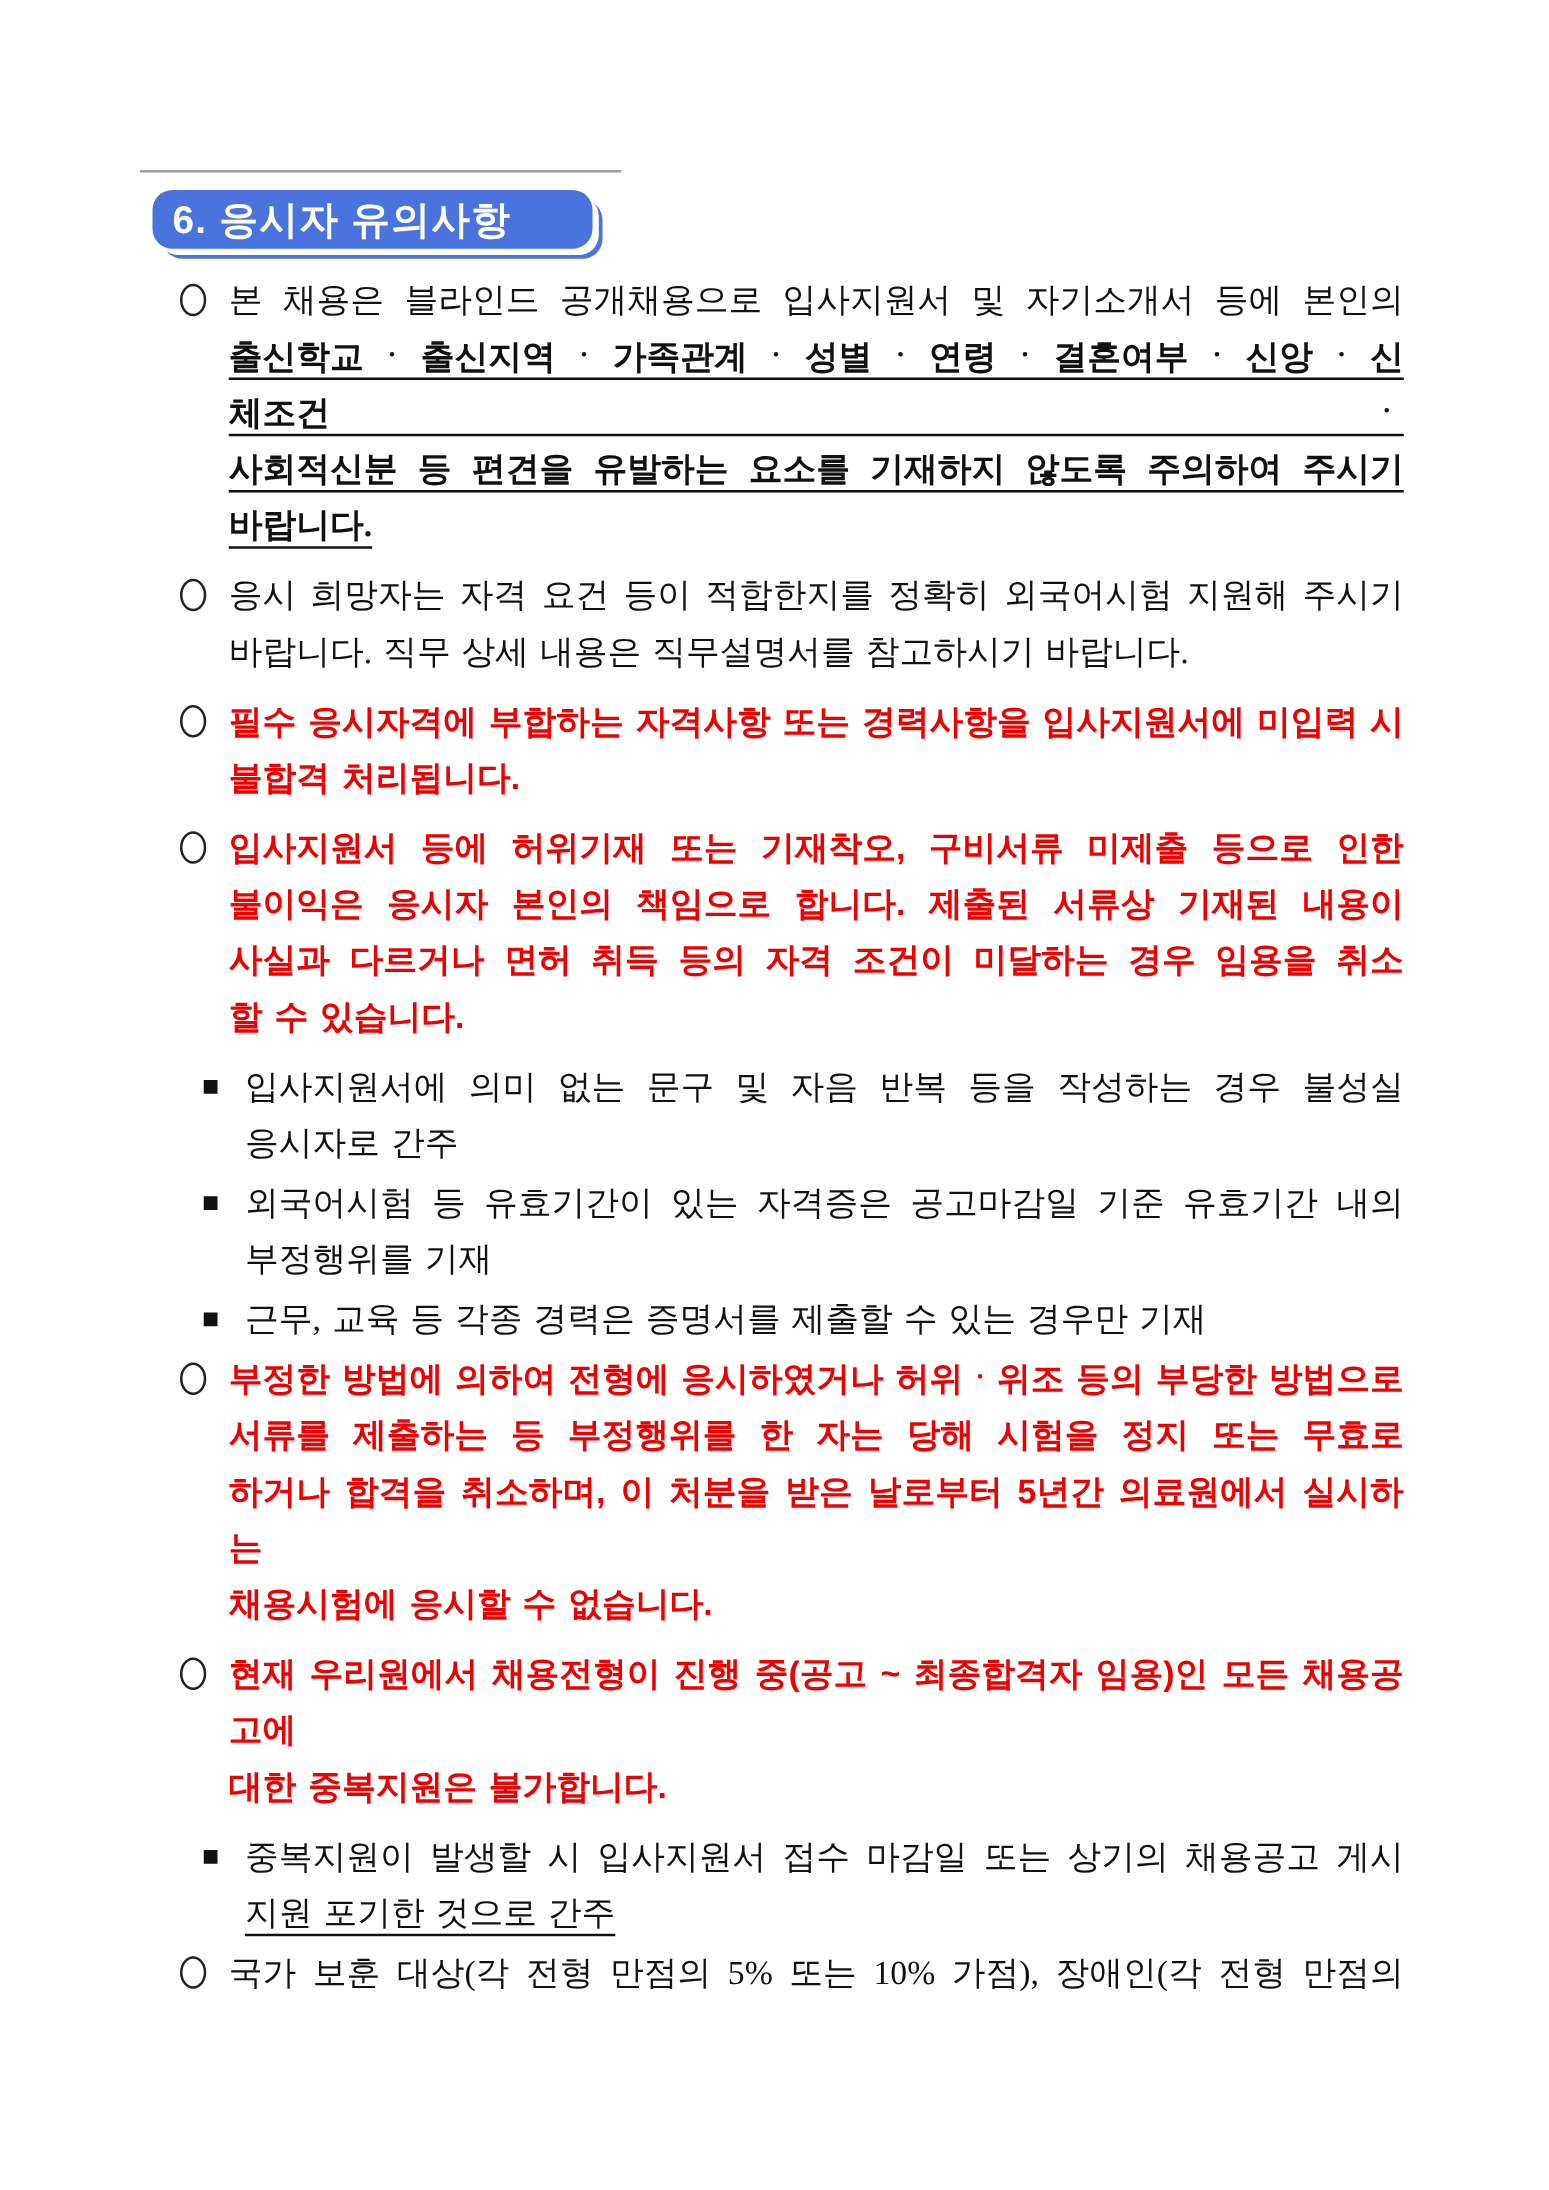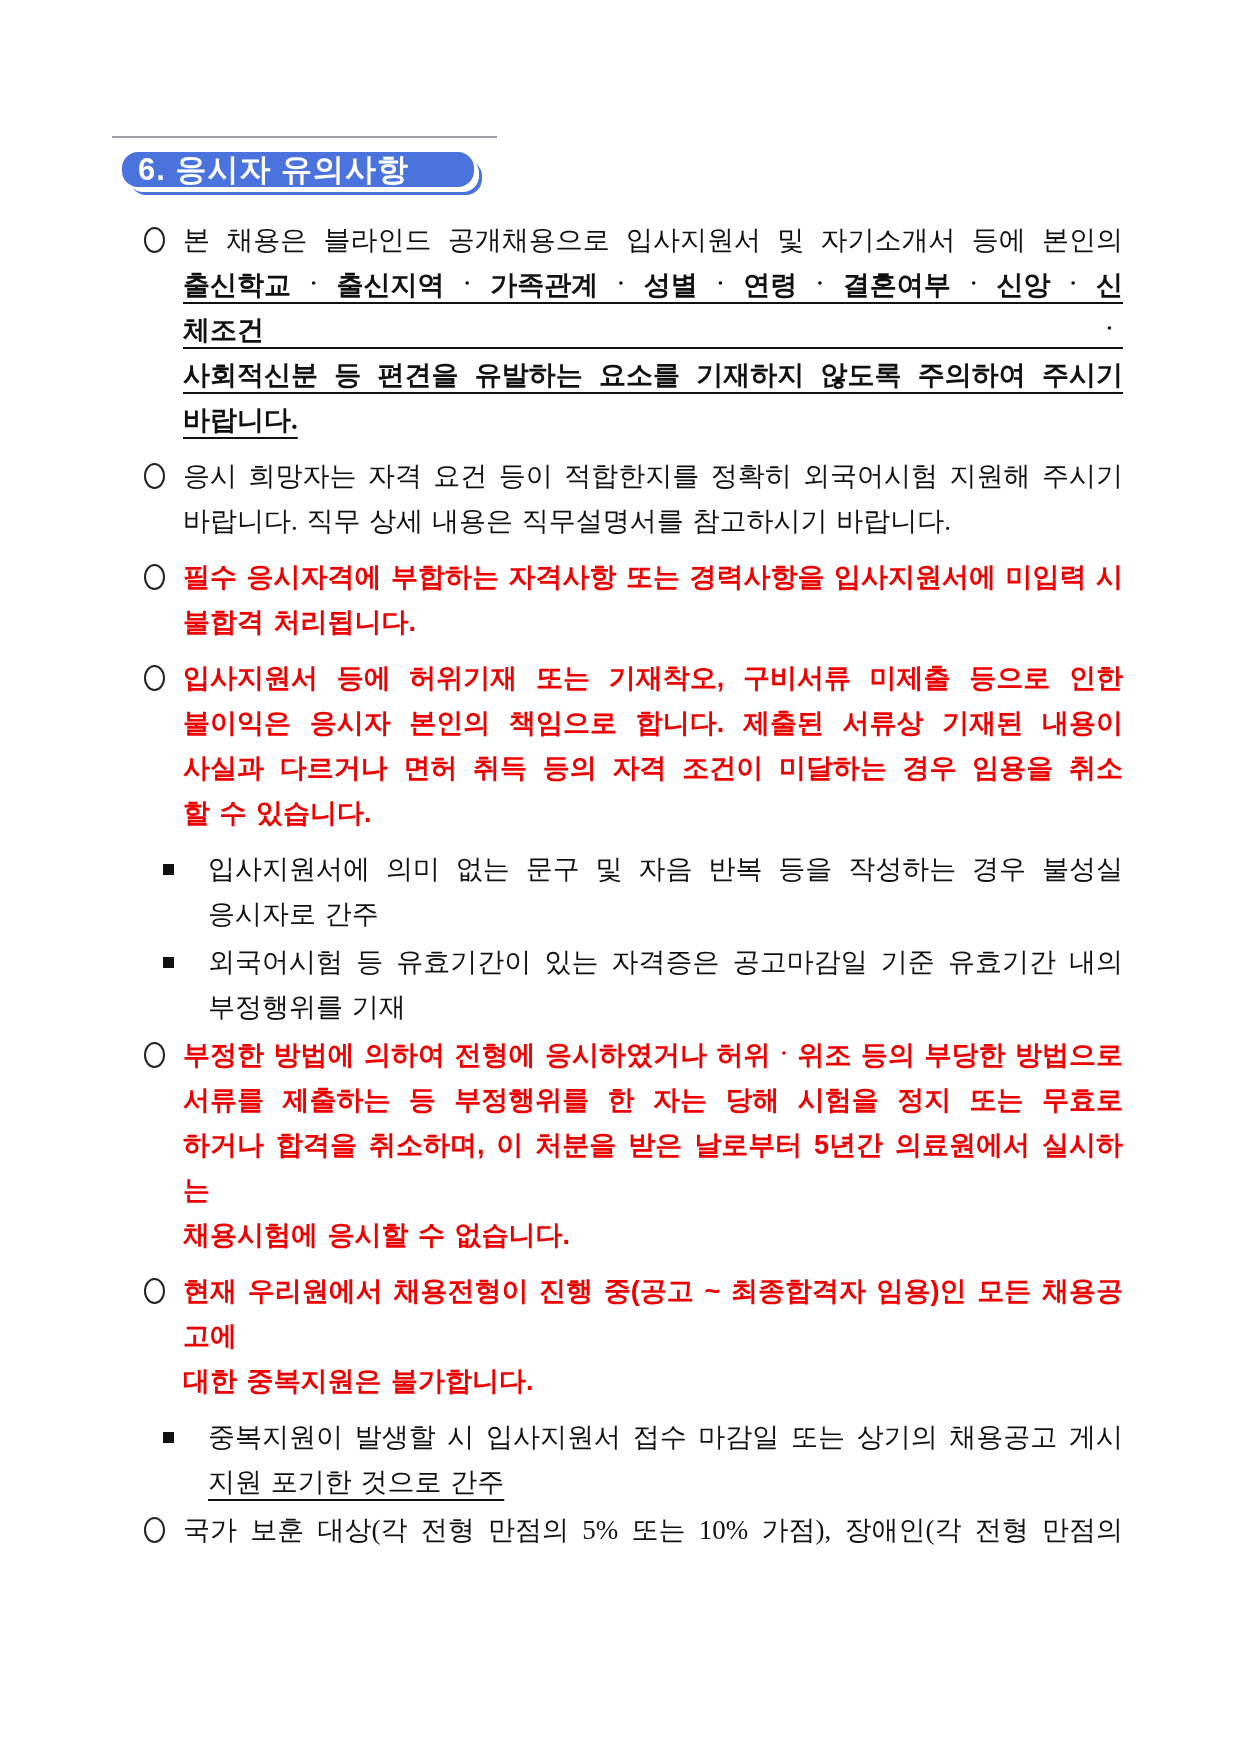--- a/index.html
+++ b/index.html
@@ -20,21 +20,21 @@
   }
   .top-rule{
     position:absolute;
     left:112px; top:136px;
     width:385px; height:2px;
     background:#9aa0a6;
   }
   .header-box{
     position:absolute;
     left:122px; top:152px;
-    width:352px; height:35px;
+    width:352px; height:47px;
     background:var(--header-bg);
     border-radius:16px;
     box-shadow:5px 5px 0 0 #ffffff, 8px 8px 0 0 var(--header-bg);
     display:flex;
     align-items:center;
     padding-left:16px;
   }
   .header-box .title{
     color:#ffffff;
     font-family:"Liberation Sans","DejaVu Sans",sans-serif;
@@ -48,21 +48,20 @@
     left:144px; top:218px;
     width:979px;
   }
   .bullet{
     display:flex;
     margin-bottom:11px;
   }
   .bullet.sub{
     padding-left:19px;
     margin-bottom:3px;
-    gap:12px;
   }
   .marker-col{
     flex:none;
     width:39px;
   }
   .bullet.sub .marker-col{
     width:33px;
   }
   .marker-circle{
     display:block;
@@ -166,20 +165,28 @@
       </div>
       <div class="bullet sub">
         <div class="marker-col">
           <span class="marker-square"></span>
         </div>
         <div class="text-col">
           <div class="line just"><span class="seg">외국어시험 등 유효기간이 있는 자격증은 공고마감일 기준 유효기간 내의</span></div>
           <div class="line left"><span class="seg">부정행위를 기재</span></div>
         </div>
       </div>
+      <div class="bullet sub">
+        <div class="marker-col">
+          <span class="marker-square"></span>
+        </div>
+        <div class="text-col">
+          <div class="line left"><span class="seg">근무, 교육 등 각종 경력은 증명서를 제출할 수 있는 경우만 기재</span></div>
+        </div>
+      </div>
       <div class="bullet">
         <div class="marker-col">
           <span class="marker-circle"></span>
         </div>
         <div class="text-col red">
           <div class="line just"><span class="seg">부정한 방법에 의하여 전형에 응시하였거나 허위ㆍ위조 등의 부당한 방법으로</span></div>
           <div class="line just"><span class="seg">서류를 제출하는 등 부정행위를 한 자는 당해 시험을 정지 또는 무효로</span></div>
           <div class="line just"><span class="seg">하거나 합격을 취소하며, 이 처분을 받은 날로부터 5년간 의료원에서 실시하는</span></div>
           <div class="line left"><span class="seg">채용시험에 응시할 수 없습니다.</span></div>
         </div>

